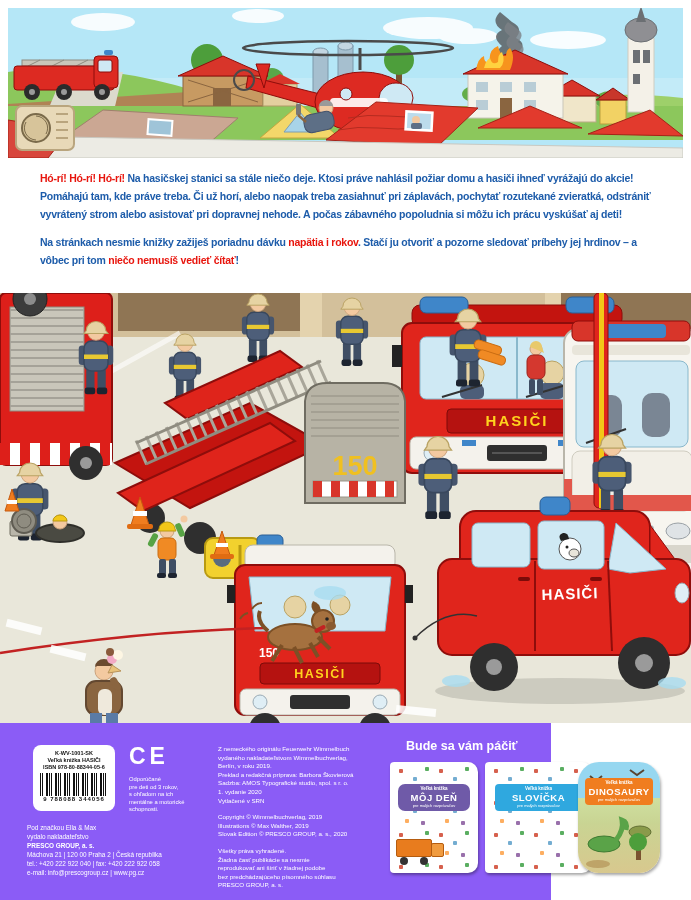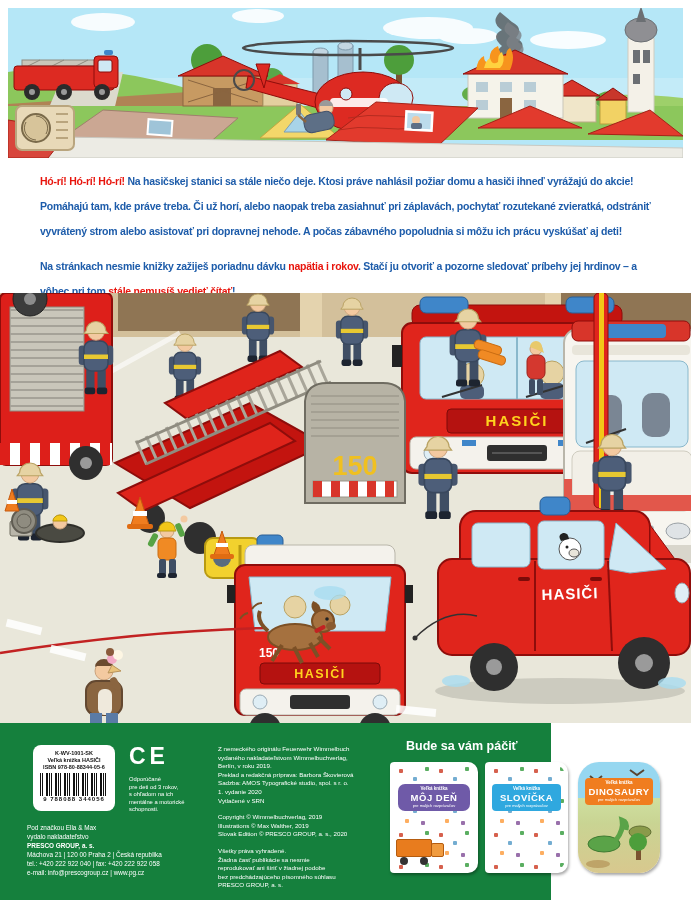--- a/index.html
+++ b/index.html
@@ -2,44 +2,44 @@
 <html><head>
 <meta charset="utf-8">
 <style>
   html,body{margin:0;padding:0;background:#fff;}
   .page{position:relative;width:691px;height:900px;background:#fff;overflow:hidden;font-family:"Liberation Sans",sans-serif;}
   .top-strip{position:absolute;left:8px;top:8px;width:675px;height:150px;}
   .main-scene{position:absolute;left:0;top:293px;width:691px;height:532px;}
   svg text{font-family:"Liberation Sans",sans-serif;font-weight:bold;}
   
   .blurb{position:absolute;left:40px;top:169px;width:615px;color:#1d5caa;font-weight:bold;
-         font-size:10.5px;line-height:25px;letter-spacing:-0.25px;}
+         font-size:10.5px;line-height:18px;letter-spacing:-0.25px;}
   .blurb p{margin:0 0 10px 0;}
   .red{color:#e8150d;}
   
-  .imprint{position:absolute;left:0;top:723px;width:551px;height:177px;background:#15803d;color:#fff;}
+  .imprint{position:absolute;left:0;top:723px;width:551px;height:177px;background:#8b5cf6;color:#fff;}
   .barcode-box{position:absolute;left:33px;top:22px;width:82px;height:66px;background:#fff;border-radius:8px;
                color:#111;text-align:center;padding-top:5px;box-sizing:border-box;}
   .bc-l{font-size:5.5px;font-weight:bold;line-height:7px;}
   .bars{height:23px;margin:2px 7px 0;background:
         repeating-linear-gradient(90deg,#111 0 1px,#fff 1px 2px,#111 2px 3px,#fff 3px 6px,#111 6px 8px,#fff 8px 9px);}
   .bc-digits{font-size:6px;letter-spacing:1px;font-weight:bold;}
   .ce{position:absolute;left:129px;top:20px;width:64px;}
   .ce-glyph{font-size:23px;font-weight:bold;letter-spacing:4px;}
   .ce-note{margin-top:6px;font-size:5.8px;line-height:7.5px;white-space:pre-line;}
   .publisher{position:absolute;left:27px;top:100px;font-size:6.4px;line-height:9px;}
   .publisher .bold{font-weight:bold;}
   .colophon{position:absolute;left:218px;top:22px;width:160px;font-size:6.2px;line-height:8.6px;}
   .colophon p{margin:0 0 8px 0;white-space:pre-line;}
   .recommend{position:absolute;left:393px;top:16px;width:292px;}
   .rec-heading{font-size:12.5px;font-weight:bold;margin-bottom:9px;padding-left:13px;}
   .covers{position:relative;height:115px;}
   .cover{position:absolute;top:0;height:111px;border-radius:4px 10px 10px 4px;box-shadow:1px 2px 3px rgba(0,0,0,.35);overflow:hidden;}
   .cover1{left:-3px;width:88px;background:#fff;}
-  .cover2{left:92px;width:83px;background:#fff;}
+  .cover2{left:92px;width:83px;background:#fff;padding-left:24px;}
   .cover3{left:185px;width:82px;background:linear-gradient(#96d7f0 0%,#96d7f0 32%,#cfe0a0 32%,#c9d493 55%,#d8c88e 100%);border-radius:21px;}
   .confetti{position:absolute;inset:3px;border-radius:inherit;background-image:
      radial-gradient(circle at 8px 6px,#d6604d 2px,transparent 2.5px),
      radial-gradient(circle at 22px 14px,#74add1 2px,transparent 2.5px),
      radial-gradient(circle at 34px 4px,#5aae61 2px,transparent 2.5px),
      radial-gradient(circle at 14px 24px,#fdae61 2px,transparent 2.5px),
      radial-gradient(circle at 30px 26px,#9970ab 2px,transparent 2.5px);
      background-size:40px 32px;}
   .plate{position:absolute;left:9%;top:22px;width:82%;border-radius:4px;color:#fff;text-align:center;padding:2px 0 3px;}
   .cover3 .plate{top:16px;}
@@ -195,21 +195,21 @@
       <line x1="48" y1="106" x2="60" y2="106" stroke="#b9a57e" stroke-width="2"></line>
       <line x1="48" y1="114" x2="60" y2="114" stroke="#b9a57e" stroke-width="2"></line>
       <line x1="48" y1="122" x2="60" y2="122" stroke="#b9a57e" stroke-width="2"></line>
       <line x1="48" y1="130" x2="60" y2="130" stroke="#b9a57e" stroke-width="2"></line>
     </g>
   </svg>
   </div>
 
   <div class="blurb">
     <p><span class="red">Hó-rí! Hó-rí! Hó-rí!</span> <span>Na hasičskej stanici sa stále niečo deje. Ktosi práve nahlásil požiar domu a hasiči ihneď vyrážajú do akcie! Pomáhajú tam, kde práve treba. Či už horí, alebo naopak treba zasiahnuť pri záplavách, pochytať rozutekané zvieratká, odstrániť vyvrátený strom alebo asistovať pri dopravnej nehode. A počas zábavného popoludnia si môžu ich prácu vyskúšať aj deti!</span></p>
-    <p><span>Na stránkach nesmie knižky zažiješ poriadnu dávku </span><span class="red">napätia i rokov</span><span>. Stačí ju otvoriť a pozorne sledovať príbehy jej hrdinov – a vôbec pri tom </span><span class="red">stále nemusíš vedieť čítať</span><span>!</span></p>
+    <p><span>Na stránkach nesmie knižky zažiješ poriadnu dávku </span><span class="red">napätia i rokov</span><span>. Stačí ju otvoriť a pozorne sledovať príbehy jej hrdinov – a vôbec pri tom </span><span class="red">niečo nemusíš vedieť čítať</span><span>!</span></p>
   </div>
 
   <div class="main-scene">
   <svg viewBox="0 0 691 430" width="691" height="430">
     <defs>
       <g id="ff">
         <rect x="-6.5" y="26" width="5.5" height="15" rx="2" fill="#3f4e64"></rect>
         <rect x="1" y="26" width="5.5" height="15" rx="2" fill="#3f4e64"></rect>
         <rect x="-7.5" y="39" width="7" height="4.5" rx="1.5" fill="#1d2430"></rect>
         <rect x="0.5" y="39" width="7" height="4.5" rx="1.5" fill="#1d2430"></rect>

